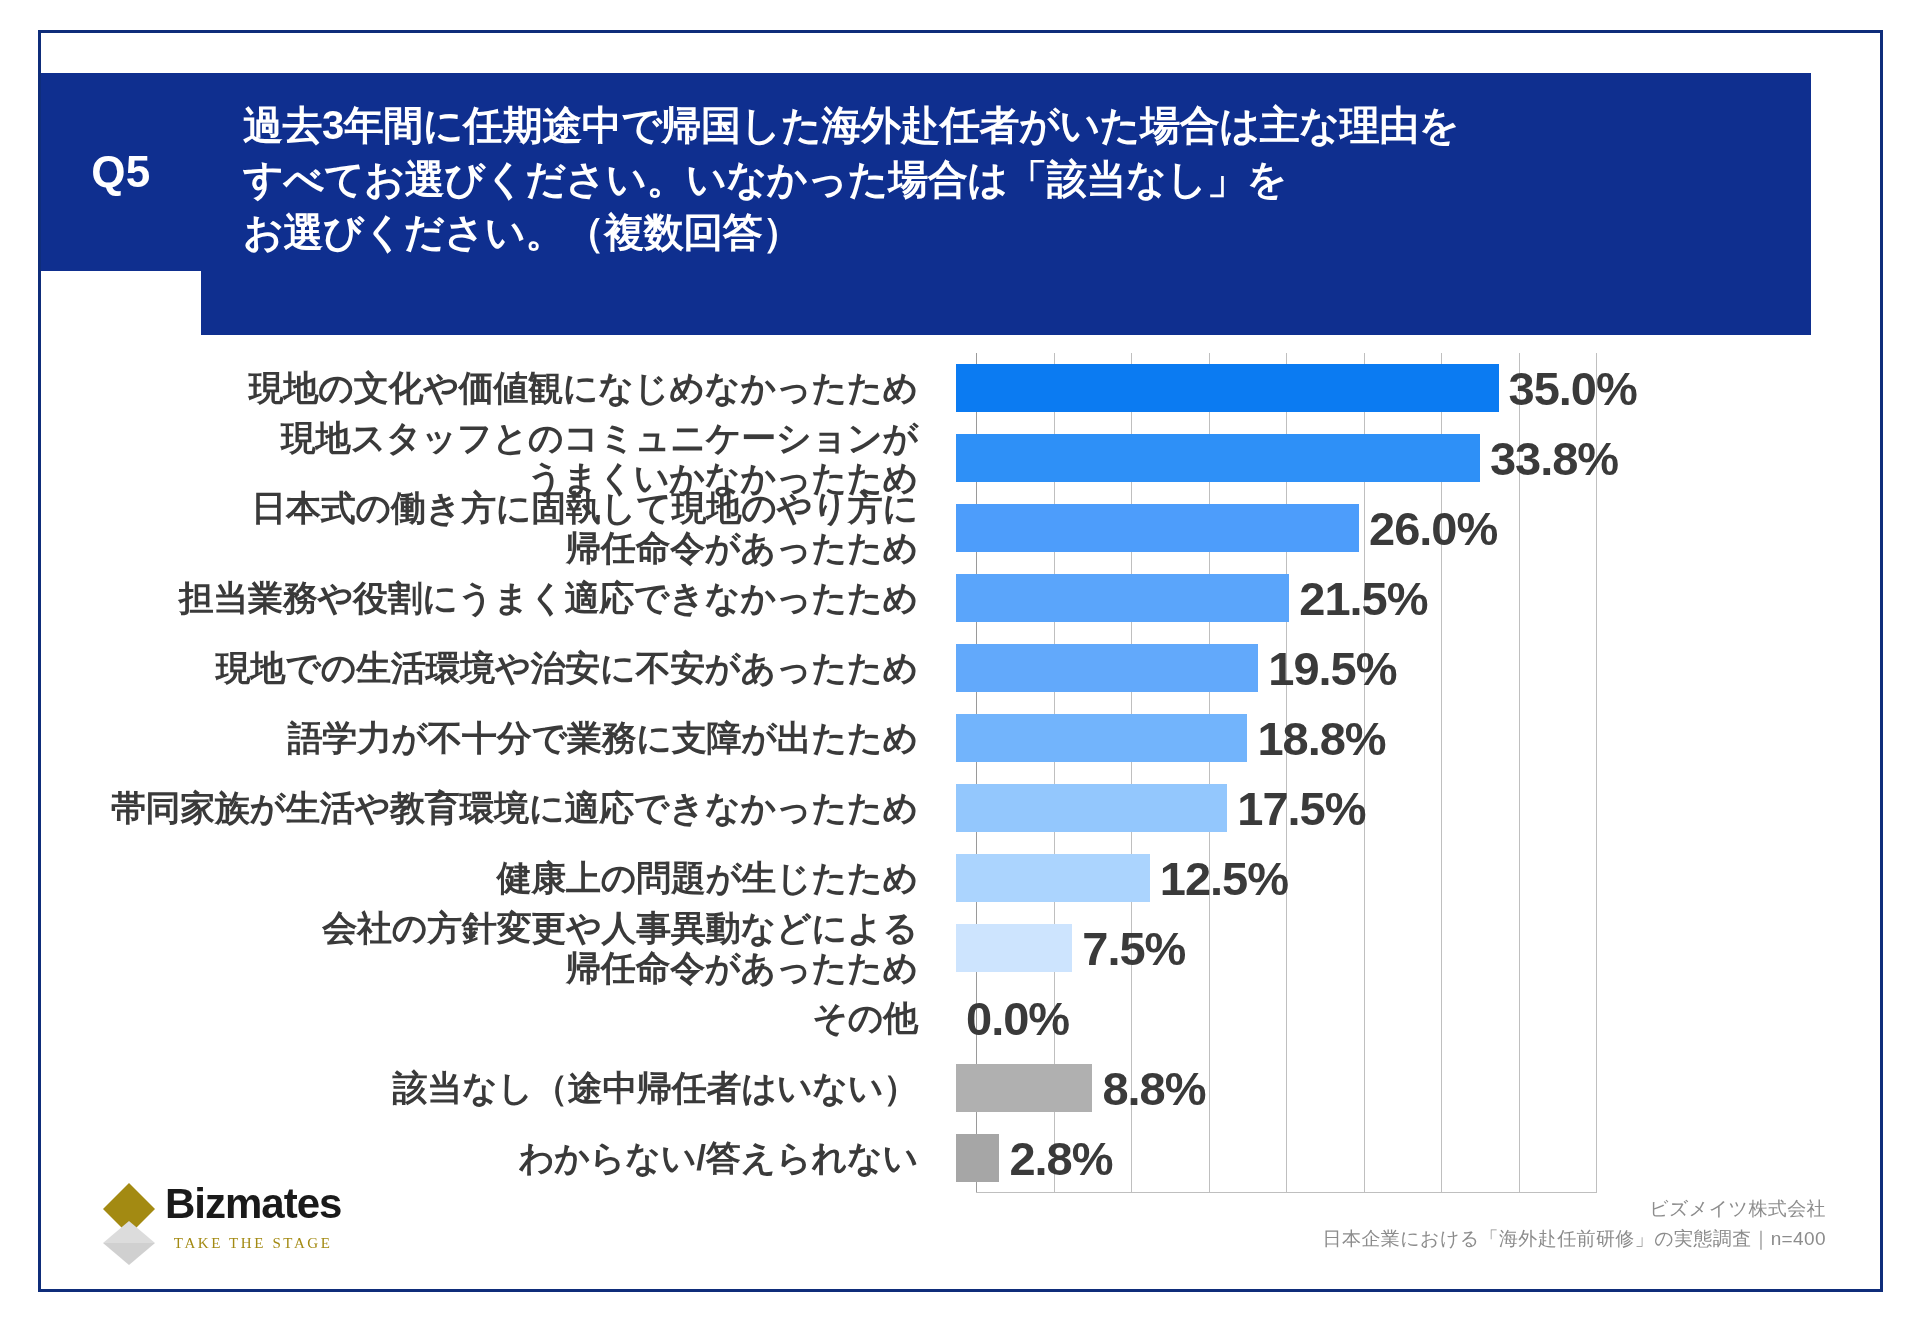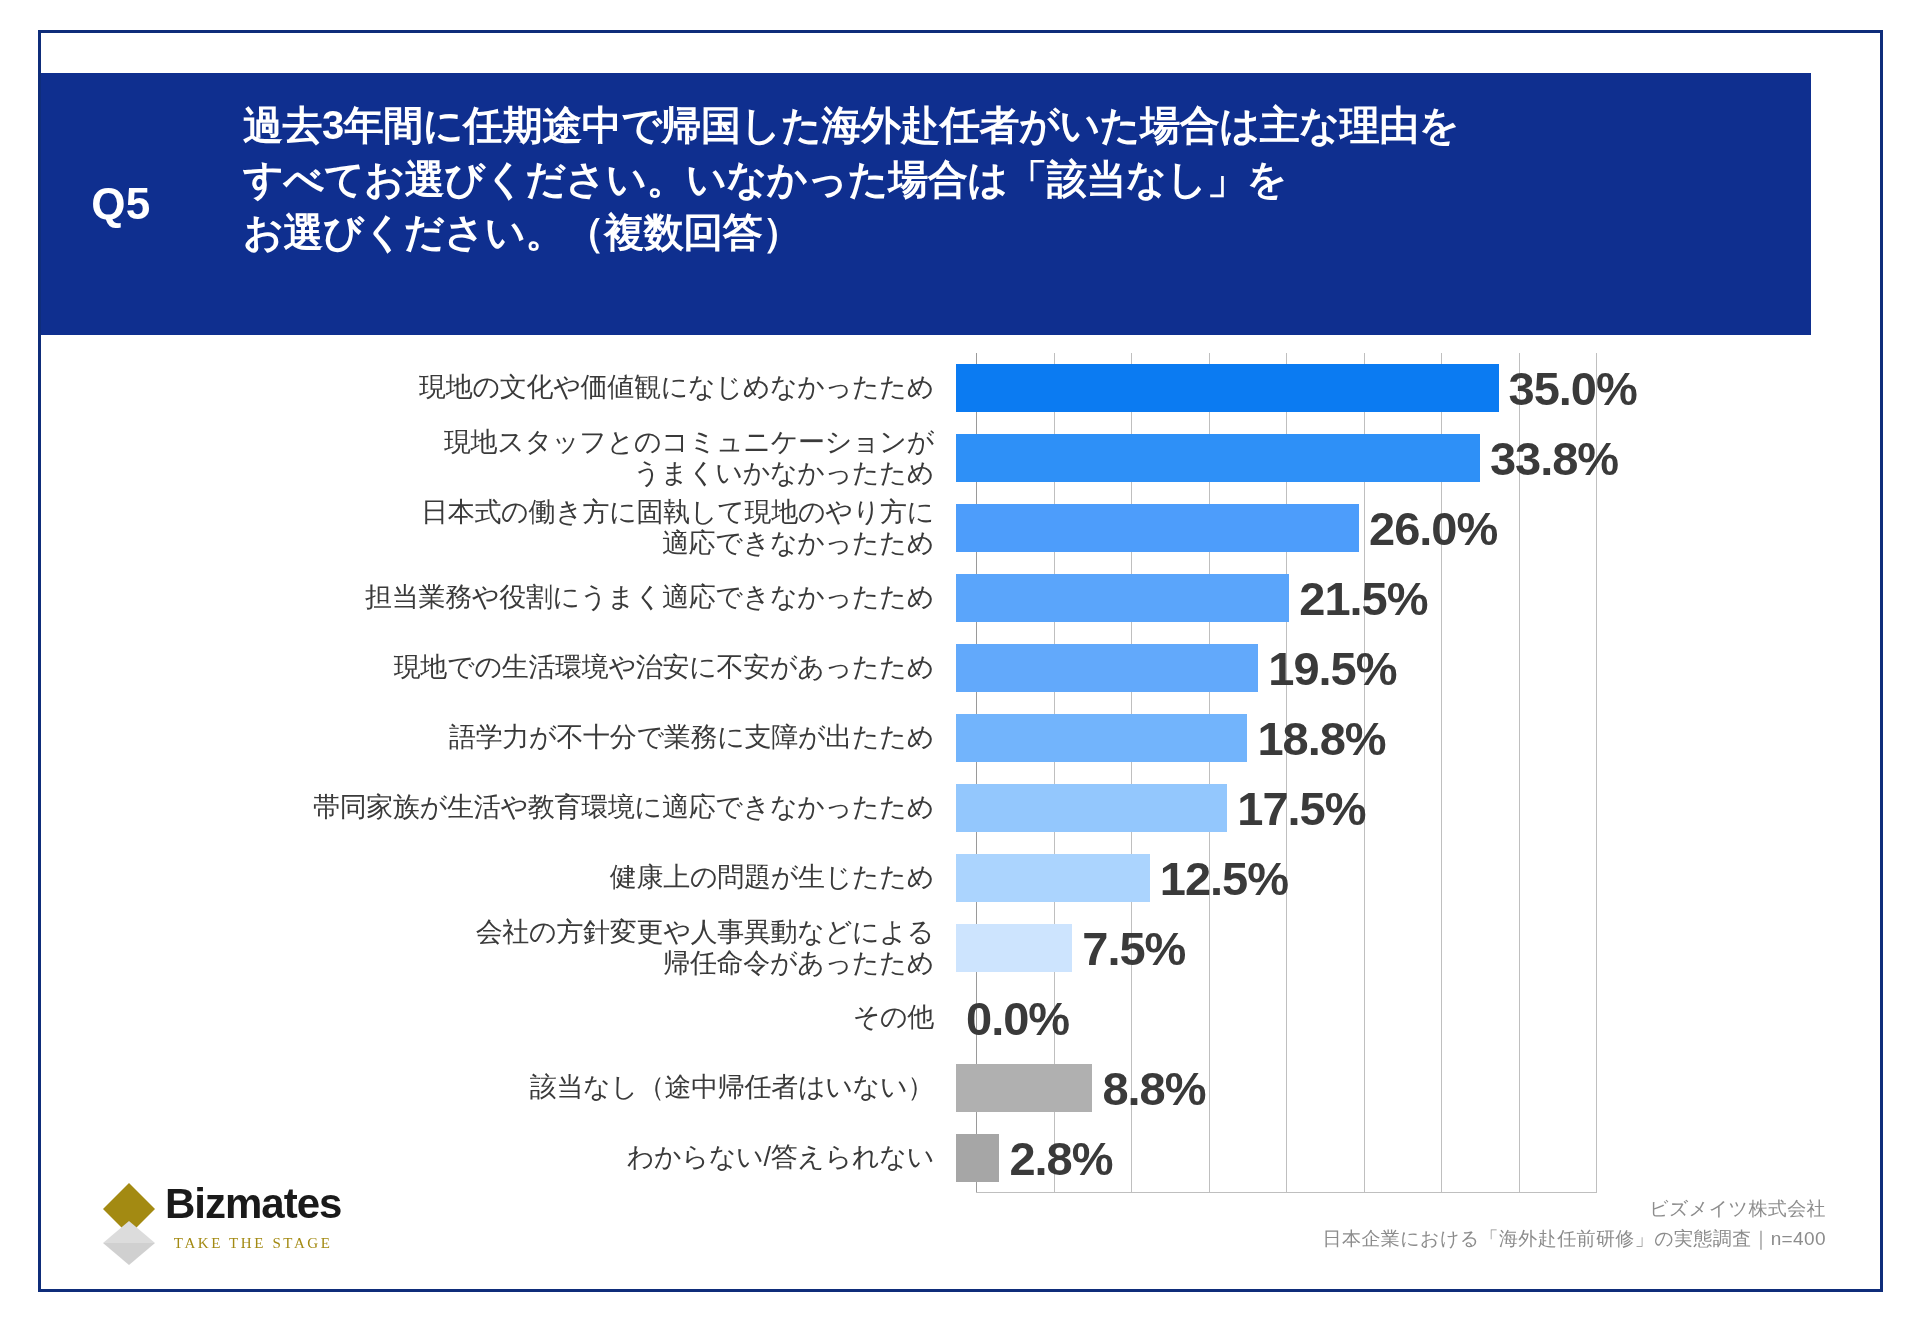--- a/index.html
+++ b/index.html
@@ -19,21 +19,21 @@
     position: absolute;
     left: 38px; top: 30px;
     width: 1845px; height: 1262px;
     border: 3px solid #0f2d7a;
     background: #ffffff;
   }
   
   #q-badge {
     position: absolute;
     left: 0px; top: 40px;
-    width: 160px; height: 262px;
+    width: 160px; height: 198px;
     background: #0f2f8f;
     display: flex; align-items: center; justify-content: center;
     z-index: 4;
   }
   #q-badge .q-text {
     color: #ffffff;
     font-size: 44px;
     font-weight: bold;
     letter-spacing: 0.5px;
   }
@@ -63,23 +63,23 @@
   }
   .row {
     position: relative;
     display: flex;
     align-items: center;
     width: 100%;
   }
   .lbl {
     width: 915px;
     text-align: right;
-    padding-right: 22px;
-    font-size: 27px;
-    font-weight: normal;
+    padding-right: 38px;
+    font-size: 35px;
+    font-weight: bold;
     color: #3a3a3a;
     line-height: 1.15;
     letter-spacing: -0.3px;
     white-space: pre-line;
     flex: 0 0 915px;
   }
   .barwrap {
     position: relative;
     flex: 1 1 auto;
     height: 100%;
@@ -236,21 +236,21 @@
           <div class="row" style="height: 70px;">
             <div class="lbl">現地スタッフとのコミュニケーションが
 うまくいかなかったため</div>
             <div class="barwrap">
               <div class="bar" style="width: 523.9px; background: rgb(46, 144, 247); height: 47.6px;"></div>
               <div class="val">33.8%</div>
             </div>
           </div>
           <div class="row" style="height: 70px;">
             <div class="lbl">日本式の働き方に固執して現地のやり方に
-適応できなかったため</div>
+帰任命令があったため</div>
             <div class="barwrap">
               <div class="bar" style="width: 403px; background: rgb(77, 157, 251); height: 47.6px;"></div>
               <div class="val">26.0%</div>
             </div>
           </div>
           <div class="row" style="height: 70px;">
             <div class="lbl">担当業務や役割にうまく適応できなかったため</div>
             <div class="barwrap">
               <div class="bar" style="width: 333.25px; background: rgb(90, 165, 251); height: 47.6px;"></div>
               <div class="val">21.5%</div>

